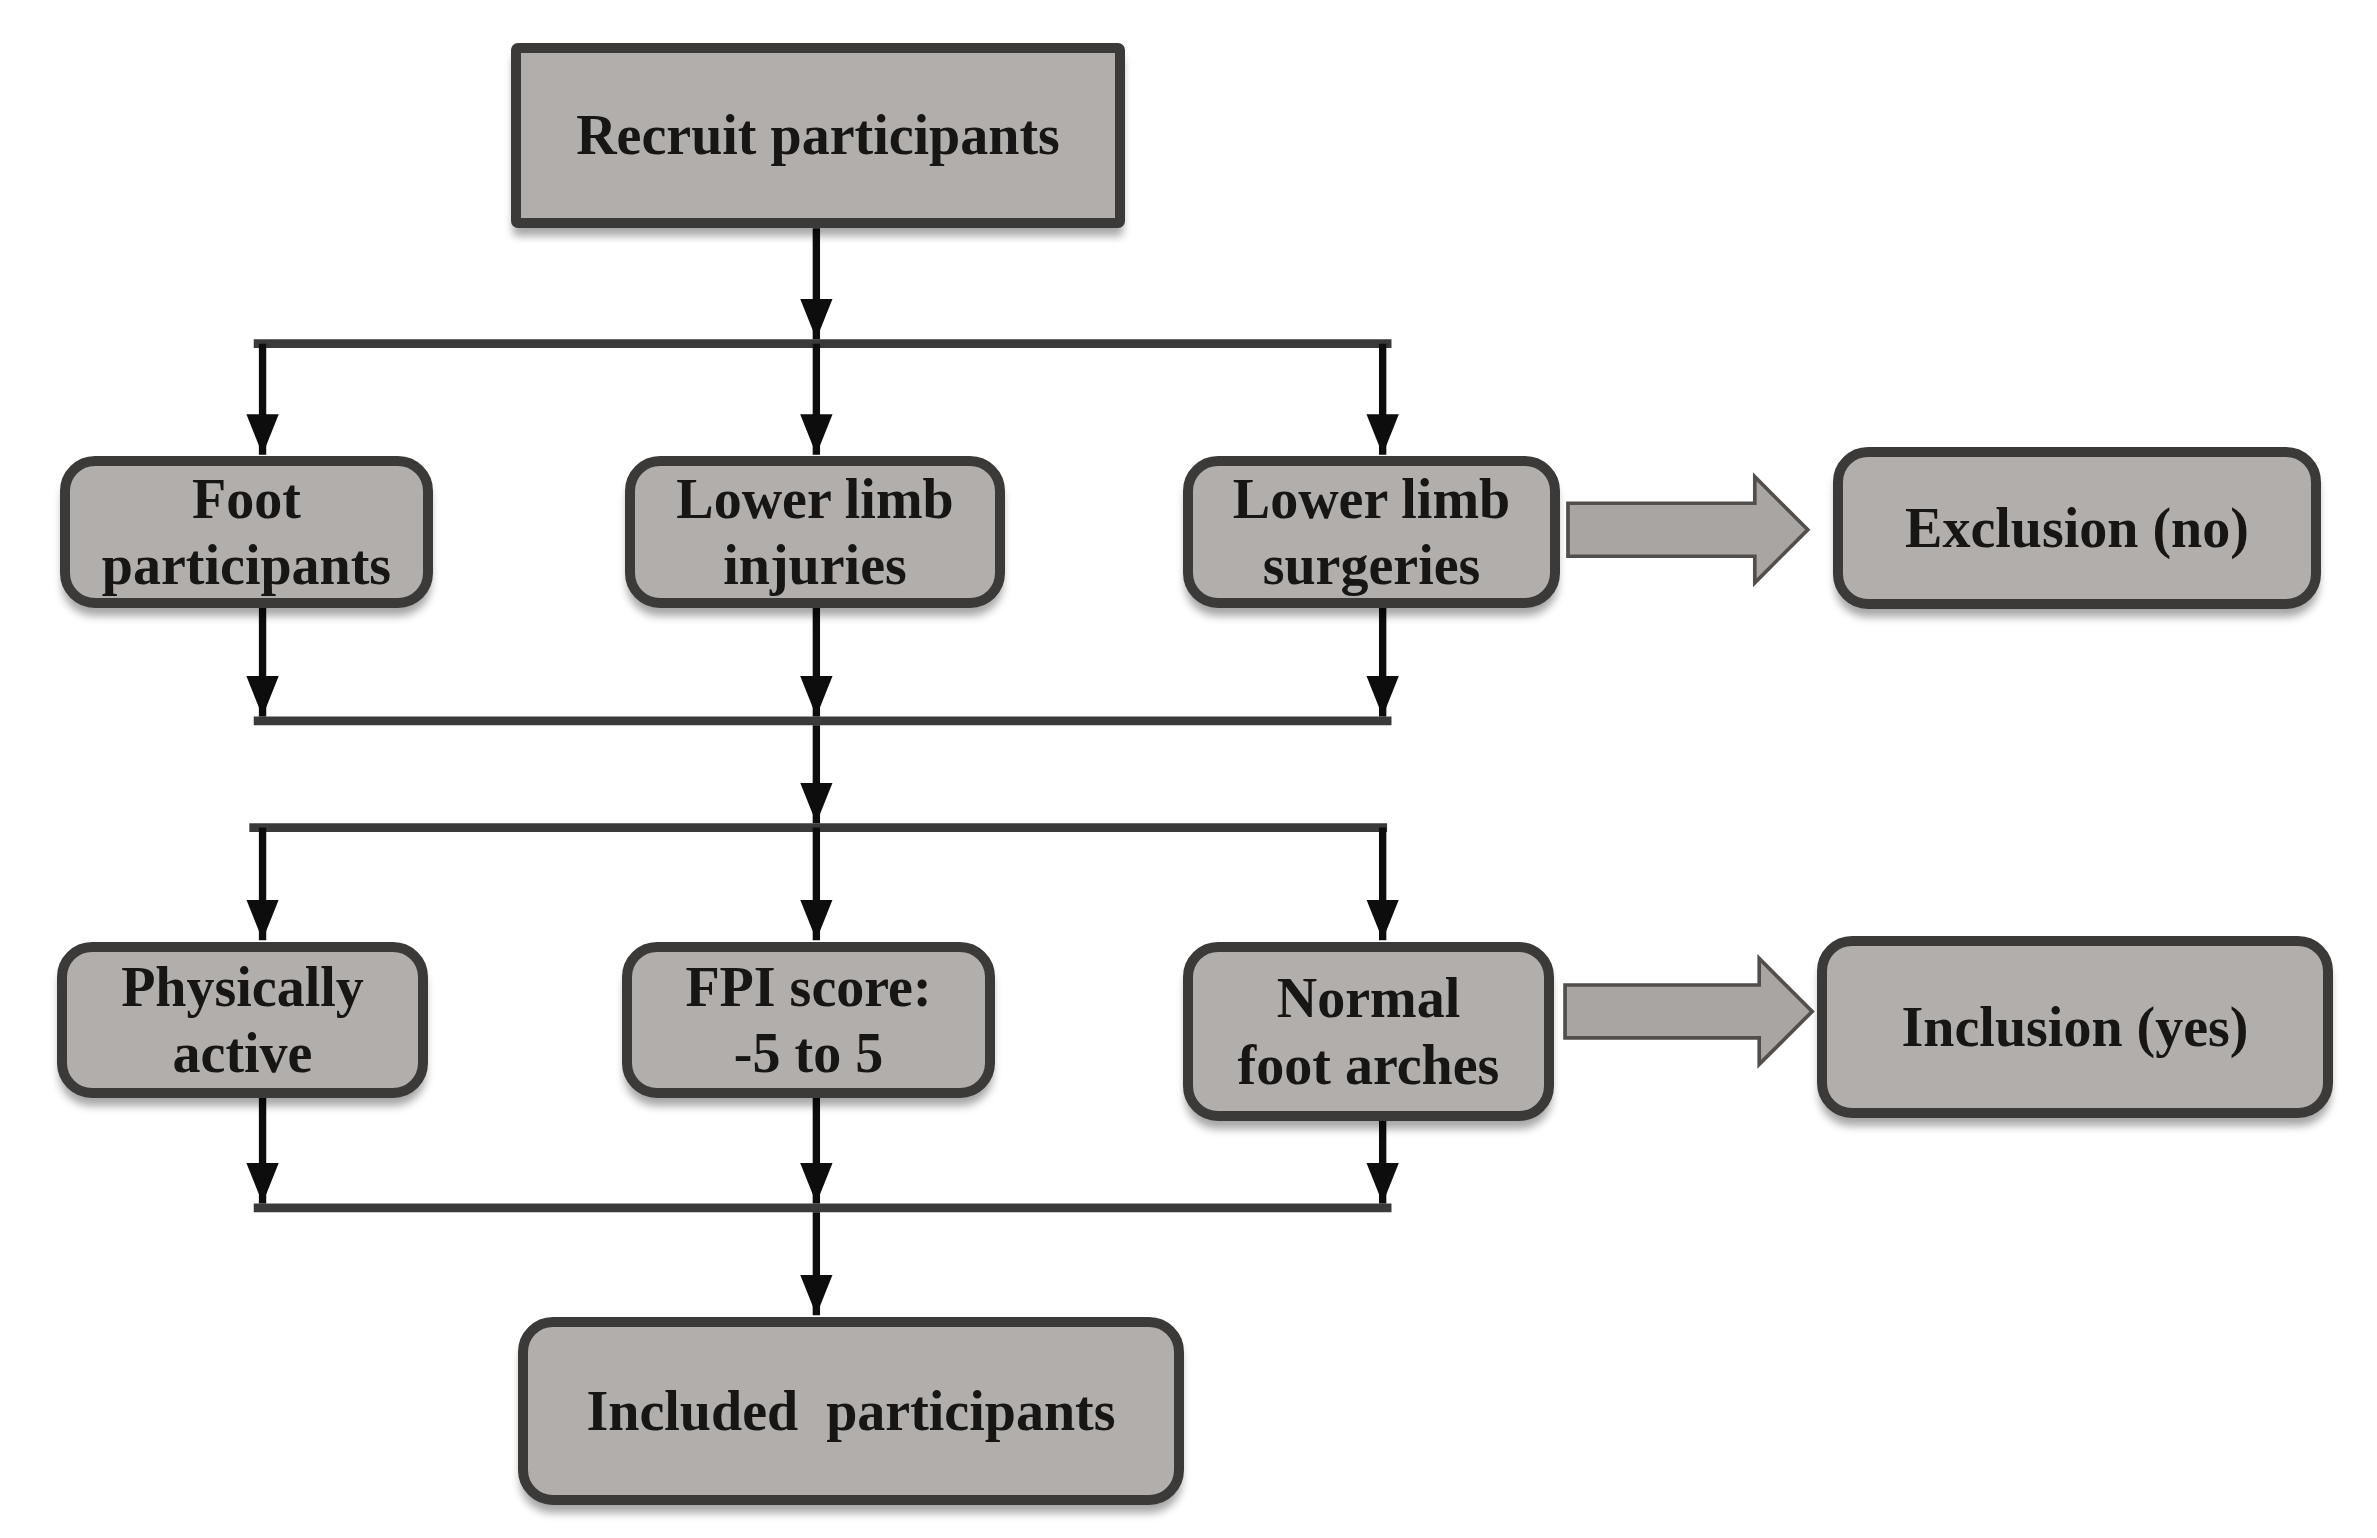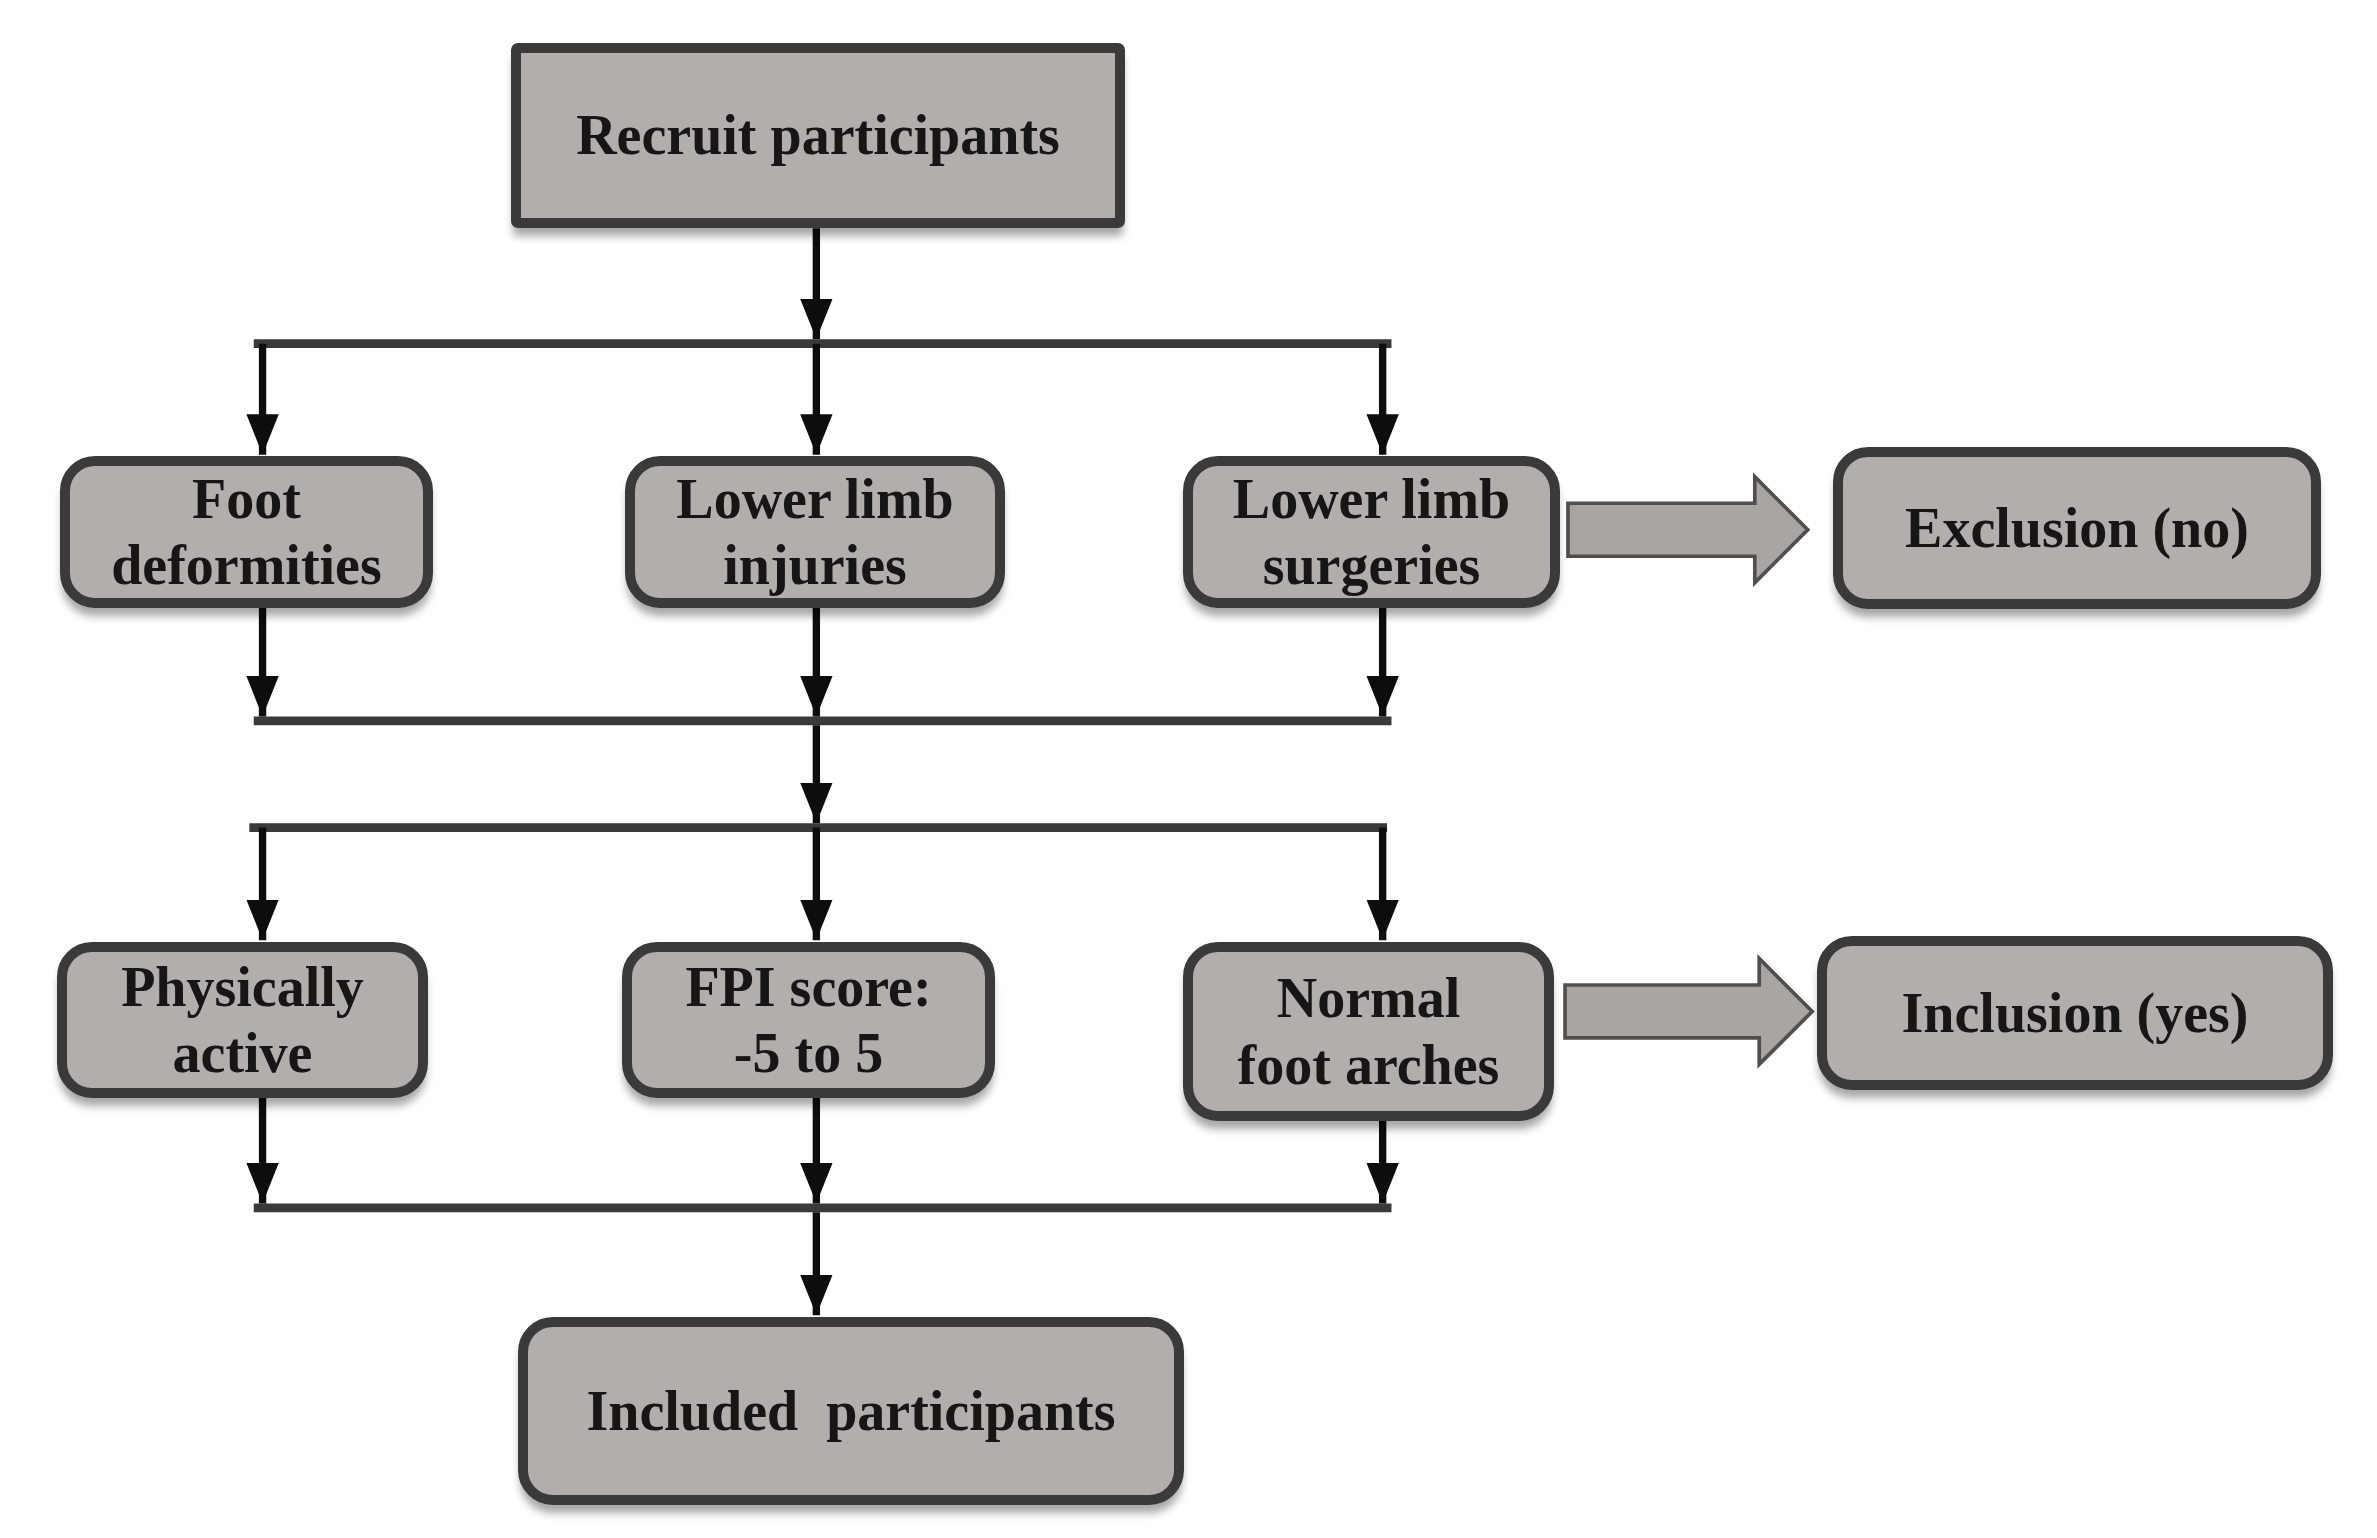--- a/index.html
+++ b/index.html
@@ -45,21 +45,21 @@
   .node .line{white-space:pre-wrap;display:block;}
   
   .n-recruit   {left:511px;  top:43px;   width:614px; height:185px;border-radius:7px;}
   .n-foot      {left:60px;   top:456px;  width:373px; height:152px;}
   .n-injuries  {left:625px;  top:456px;  width:380px; height:152px;}
   .n-surgeries {left:1183px; top:456px;  width:377px; height:152px;}
   .n-exclusion {left:1833px; top:447px;  width:488px; height:162px;}
   .n-active    {left:57px;   top:942px; width:371px; height:156px;}
   .n-fpi       {left:622px;  top:942px; width:373px; height:156px;align-items:center;}
   .n-arches    {left:1183px; top:942px; width:371px; height:179px;}
-  .n-inclusion {left:1817px; top:936px; width:516px; height:154px;}
+  .n-inclusion {left:1817px; top:936px; width:516px; height:182px;}
   .n-included  {left:518px;  top:1317px; width:666px; height:188px;}
 </style>
 </head>
 <body>
 
 <div class="canvas">
 
   <svg class="connectors" width="2377" height="1539" viewBox="0 0 3232 2092" xmlns="http://www.w3.org/2000/svg">
     <defs>
       <marker id="ah" viewBox="0 0 5.5 4.4" markerWidth="5.5" markerHeight="4.4" refX="5.5" refY="2.2" orient="auto" markerUnits="strokeWidth">
@@ -91,21 +91,21 @@
     <polygon class="block-arrow" points="2132,684 2386,684 2386,648 2458,720 2386,792 2386,756 2132,756"></polygon>
     <polygon class="block-arrow" points="2128,1339 2392,1339 2392,1303 2464,1375 2392,1447 2392,1411 2128,1411"></polygon>
   </svg>
 
   <div class="node n-recruit">
     <span class="line">Recruit participants</span>
   </div>
 
   <div class="node n-foot">
     <span class="line">Foot</span>
-    <span class="line">deformities</span>
+    <span class="line">participants</span>
   </div>
 
   <div class="node n-injuries">
     <span class="line">Lower limb</span>
     <span class="line">injuries</span>
   </div>
 
   <div class="node n-surgeries">
     <span class="line">Lower limb</span>
     <span class="line">surgeries</span>

